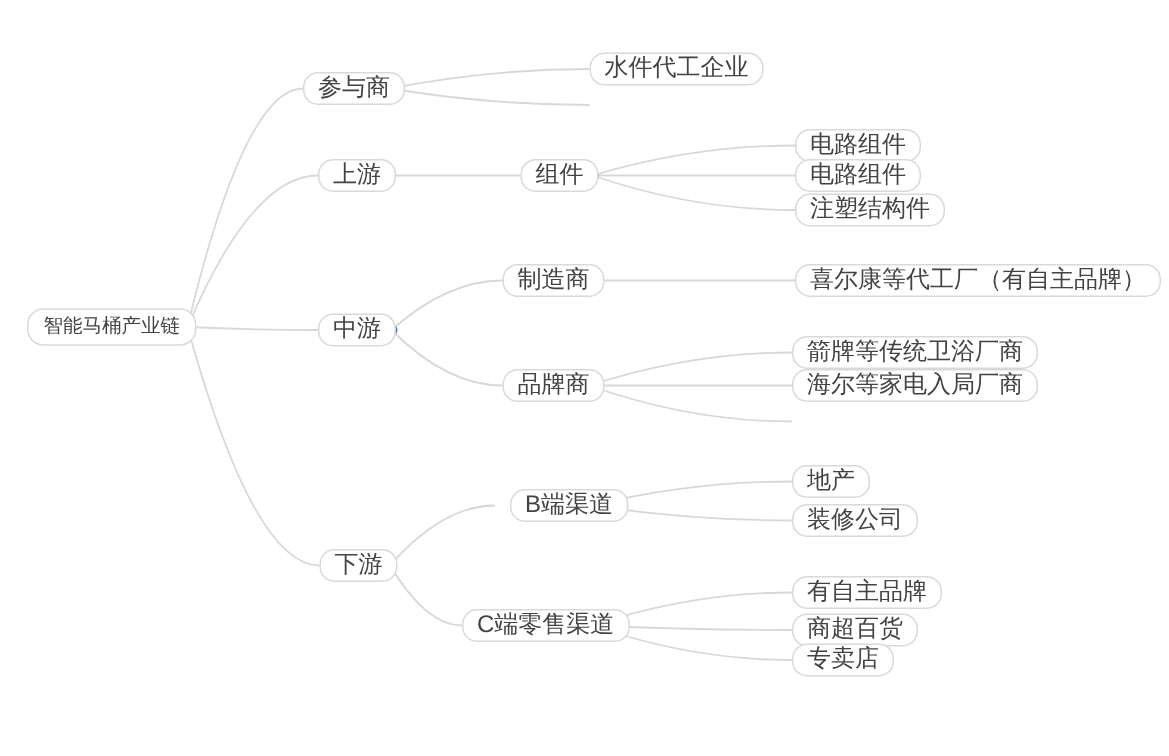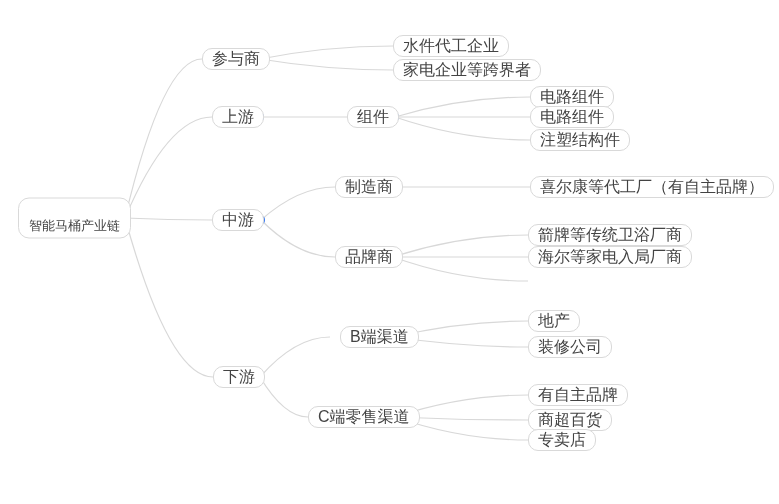--- a/index.html
+++ b/index.html
@@ -16,21 +16,21 @@
     position:relative;width:779px;height:504px;background:var(--bg);
   }
   svg.wires{position:absolute;left:0;top:0;width:779px;height:504px;}
   svg.wires path{fill:none;stroke:var(--line);stroke-width:1.2;}
   .node{
     position:absolute;transform:translateY(-50%);
     background:#fff;border:1px solid var(--border);border-radius:10px;
     padding:2px 9px 3px 9px;font-size:16px;line-height:15px;color:var(--text);
     white-space:nowrap;cursor:default;
   }
-  .node.root{font-size:13px;line-height:16px;padding:19px 10px 4px 10px;border-radius:11px;font-family:Liberation Serif, serif;}
+  .node.root{font-size:13px;line-height:16px;padding:3px 10px 4px 10px;border-radius:11px;font-family:Liberation Serif, serif;}
   .dot{
     position:absolute;width:8px;height:8px;border-radius:50%;
     background:var(--dot);transform:translate(-50%,-50%);cursor:pointer;
   }
 </style>
 </head>
 <body>
 
 <div class="canvas">
 
@@ -72,21 +72,20 @@
   <span class="dot" style="left:393px;top:187px"></span>
   <span class="dot" style="left:393px;top:257px"></span>
   <span class="dot" style="left:260px;top:377px"></span>
   <span class="dot" style="left:394px;top:337px"></span>
   <span class="dot" style="left:395px;top:417px"></span>
 
   <div class="node root" style="left:18px;top:218px">智能马桶产业链</div>
 
   <div class="node" style="left:202px;top:59px">参与商</div>
   <div class="node" style="left:393px;top:46px">水件代工企业</div>
-  <div class="node" style="left:393px;top:70px">家电企业等跨界者</div>
 
   <div class="node" style="left:212px;top:117px">上游</div>
   <div class="node" style="left:347px;top:117px">组件</div>
   <div class="node" style="left:530px;top:97px">电路组件</div>
   <div class="node" style="left:530px;top:117px">电路组件</div>
   <div class="node" style="left:530px;top:140px">注塑结构件</div>
 
   <div class="node" style="left:212px;top:220px">中游</div>
   <div class="node" style="left:335px;top:187px">制造商</div>
   <div class="node" style="left:530px;top:187px">喜尔康等代工厂（有自主品牌）</div>

